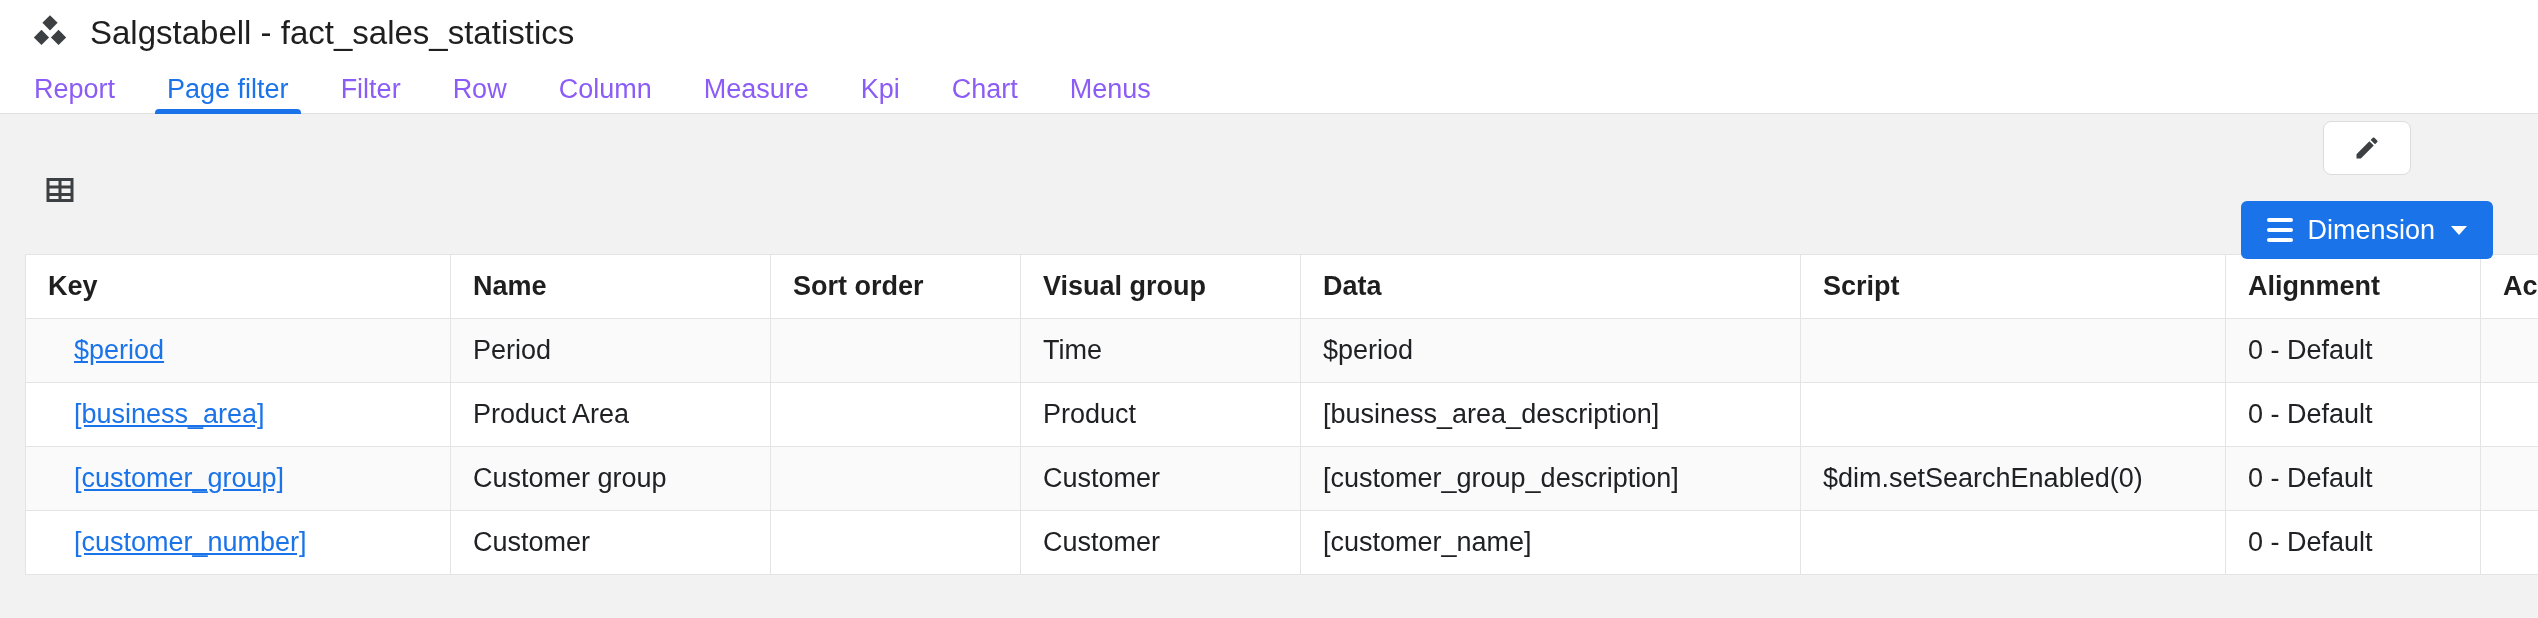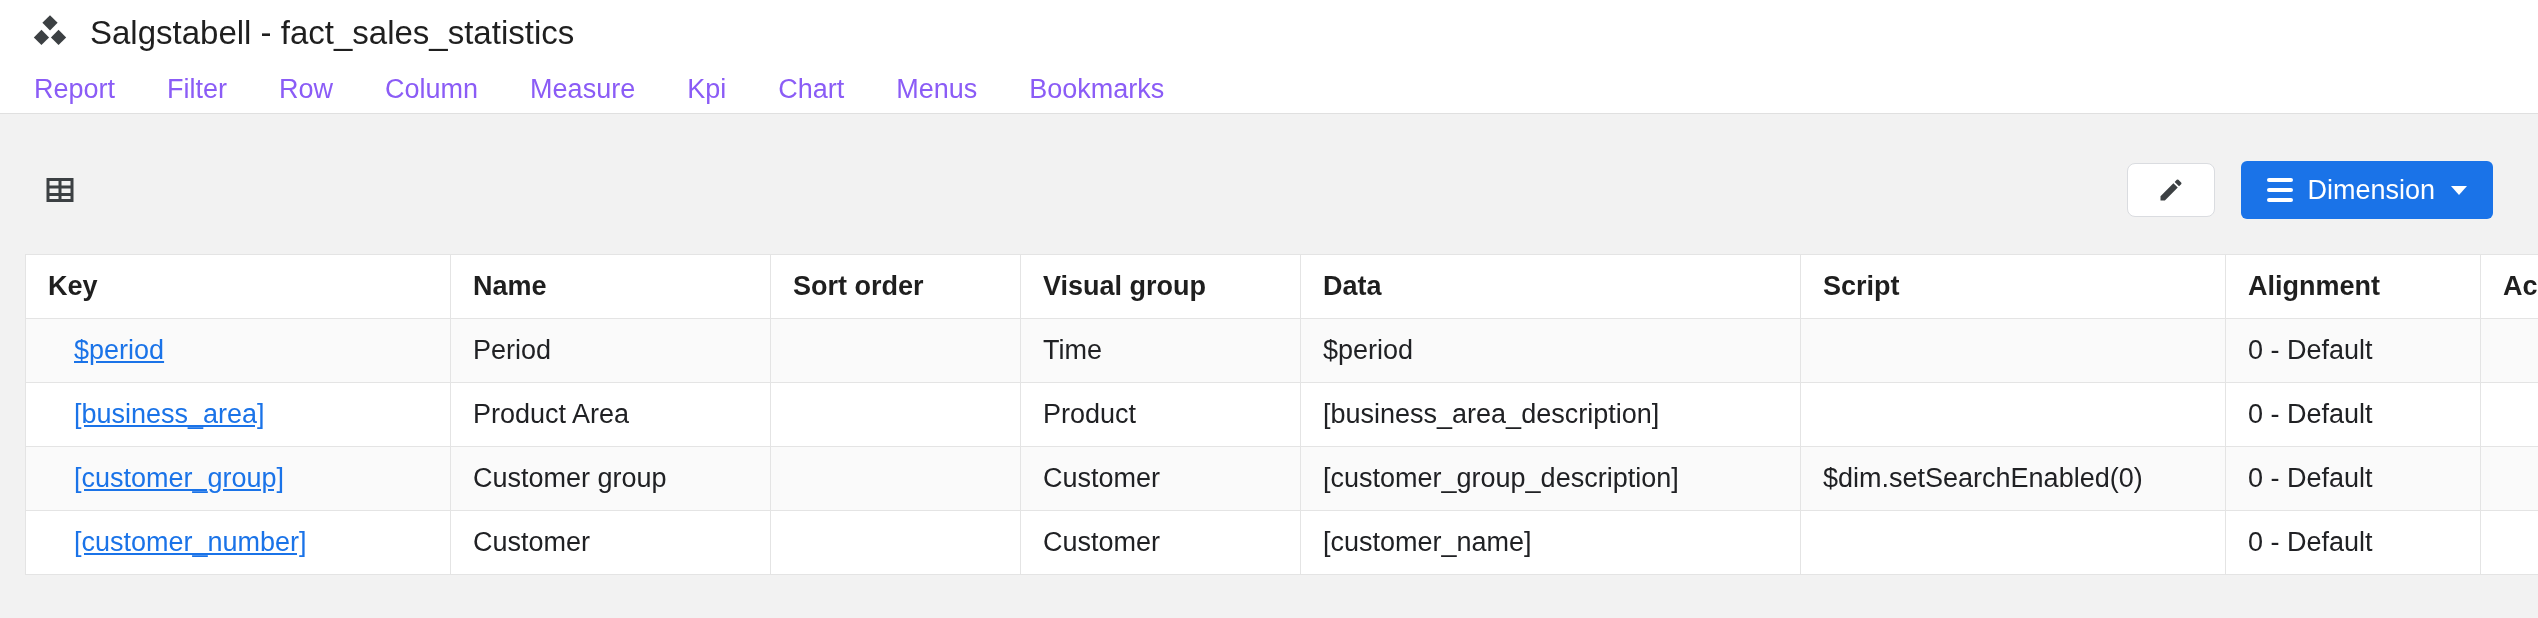--- a/index.html
+++ b/index.html
@@ -69,21 +69,21 @@
   }
 
   .section-header {
     display: flex;
     align-items: center;
     padding: 0 45px 0 42px;
     height: 72px;
   }
   .section-title-wrap { display: flex; align-items: center; gap: 22px; }
   .section-title { font-size: 31px; font-weight: 400; color: #1f1f1f; white-space: nowrap; }
-  .section-actions { margin-left: auto; display: flex; align-items: center; gap: 26px; }
+  .section-actions { margin-left: auto; display: flex; align-items: center; gap: 26px; flex-direction: column; }
 
   .edit-button {
     width: 88px;
     height: 54px;
     background: #ffffff;
     border: 1px solid #dadce0;
     border-radius: 8px;
     display: flex;
     align-items: center;
     justify-content: center;
@@ -152,28 +152,28 @@
         <rect x="3.2" y="11.4" width="6.8" height="6.8" transform="rotate(45 6.6 14.8)"></rect>
         <rect x="14" y="11.4" width="6.8" height="6.8" transform="rotate(45 17.4 14.8)"></rect>
       </g>
     </svg>
   </span>
   <span class="app-title">Salgstabell - fact_sales_statistics</span>
 </div>
 
 <div class="tab-bar">
   <div class="tab">Report</div>
+  <div class="tab active">Page filter</div>
   <div class="tab">Filter</div>
   <div class="tab">Row</div>
   <div class="tab">Column</div>
   <div class="tab">Measure</div>
   <div class="tab">Kpi</div>
   <div class="tab">Chart</div>
   <div class="tab">Menus</div>
-  <div class="tab">Bookmarks</div>
 </div>
 
 <div class="page-body">
 
   <div class="section-header">
     <div class="section-title-wrap">
       <span style="display:flex;">
         <svg width="36" height="36" viewBox="0 0 24 24">
           <path class="icon-dark" d="M3 4h18v16H3V4zm2 2v3h6V6H5zm8 0v3h6V6h-6zM5 11v3h6v-3H5zm8 0v3h6v-3h-6zM5 16v2h6v-2H5zm8 0v2h6v-2h-6z"></path>
         </svg>

